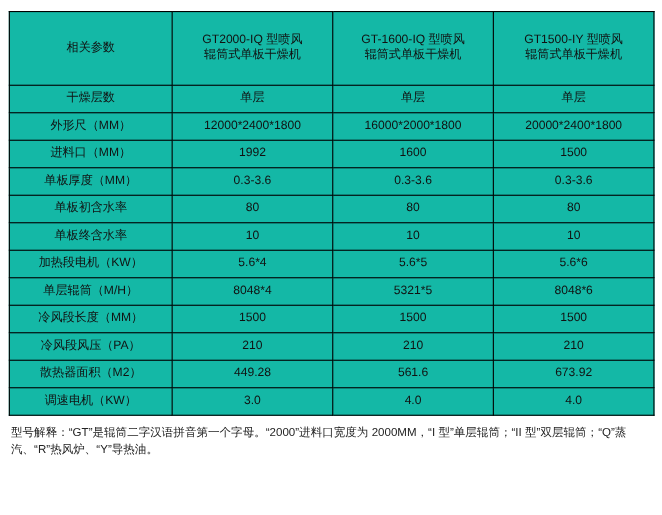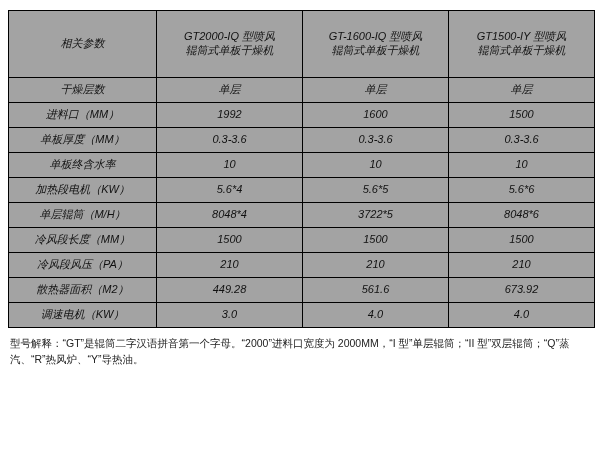--- a/index.html
+++ b/index.html
@@ -18,22 +18,21 @@
     width: 602px;
     height: 468px;
     position: relative;
     box-sizing: border-box;
     padding: 10px 8px 0 8px;
   }
   table.spec {
     border-collapse: collapse;
     width: 586px;
     table-layout: fixed;
-    background: #a3a3a3;
-    font-style: italic;
+    background: #14b8a6;
   }
   table.spec td, table.spec th {
     border: 1px solid #000000;
     font-weight: normal;
     font-size: 11px;
     padding: 0;
     text-align: center;
     vertical-align: middle;
     line-height: 1.25;
     color: #111111;
@@ -112,47 +111,59 @@
       </tr>
     </thead>
     <tbody>
       <tr>
         <td class="row-label">干燥层数</td>
         <td class="val">单层</td>
         <td class="val">单层</td>
         <td class="val">单层</td>
       </tr>
       <tr>
+        <td class="row-label">外形尺（MM）</td>
+        <td class="val">12000*2400*1800</td>
+        <td class="val">16000*2000*1800</td>
+        <td class="val">20000*2400*1800</td>
+      </tr>
+      <tr>
         <td class="row-label">进料口（MM）</td>
         <td class="val">1992</td>
         <td class="val">1600</td>
         <td class="val">1500</td>
       </tr>
       <tr>
         <td class="row-label">单板厚度（MM）</td>
         <td class="val">0.3-3.6</td>
         <td class="val">0.3-3.6</td>
         <td class="val">0.3-3.6</td>
+      </tr>
+      <tr>
+        <td class="row-label">单板初含水率</td>
+        <td class="val">80</td>
+        <td class="val">80</td>
+        <td class="val">80</td>
       </tr>
       <tr>
         <td class="row-label">单板终含水率</td>
         <td class="val">10</td>
         <td class="val">10</td>
         <td class="val">10</td>
       </tr>
       <tr>
         <td class="row-label">加热段电机（KW）</td>
         <td class="val">5.6*4</td>
         <td class="val">5.6*5</td>
         <td class="val">5.6*6</td>
       </tr>
       <tr>
         <td class="row-label">单层辊筒（M/H）</td>
         <td class="val">8048*4</td>
-        <td class="val">3722*5</td>
+        <td class="val">5321*5</td>
         <td class="val">8048*6</td>
       </tr>
       <tr>
         <td class="row-label">冷风段长度（MM）</td>
         <td class="val">1500</td>
         <td class="val">1500</td>
         <td class="val">1500</td>
       </tr>
       <tr>
         <td class="row-label">冷风段风压（PA）</td>

